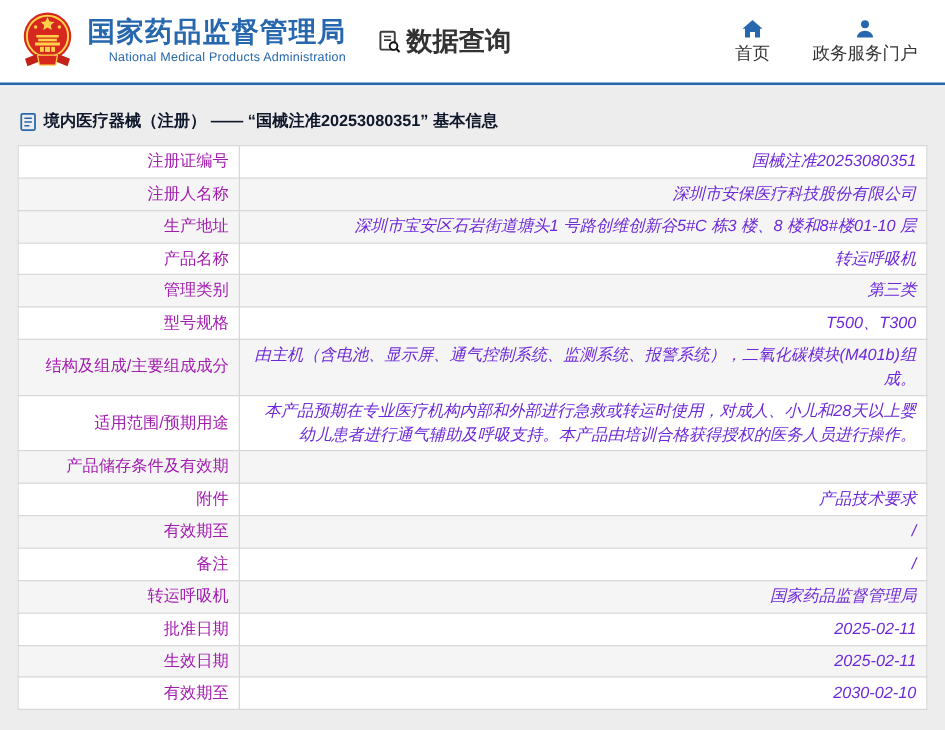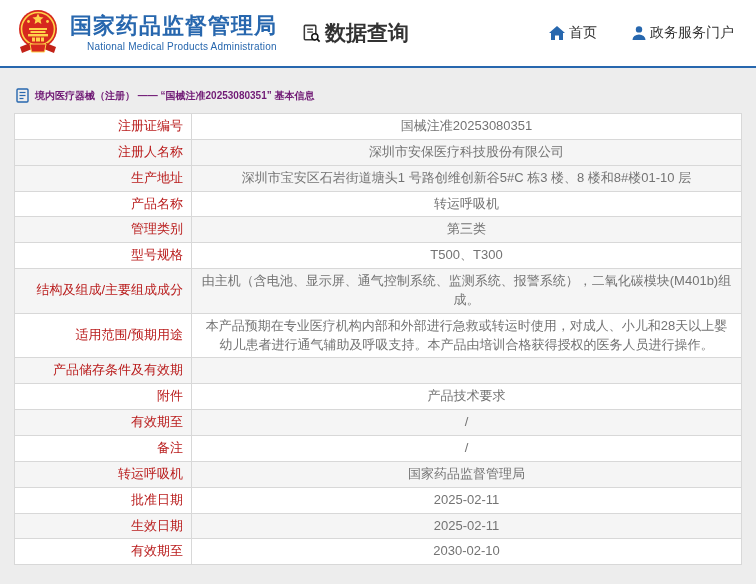--- a/index.html
+++ b/index.html
@@ -45,64 +45,65 @@
     gap: 3px;
     color: #333;
     font-size: 21px;
     font-weight: bold;
     cursor: pointer;
   }
   .header-spacer { flex: 1; }
   .nav-right { display: flex; align-items: center; gap: 34px; margin-right: 6px; }
   .nav-item {
     display: flex;
-    flex-direction: row;
+    flex-direction: column;
     align-items: center;
     gap: 3px;
     cursor: pointer;
     color: #333;
     font-size: 14px;
   }
 
   
   .content { padding: 14px 14px 0 14px; }
   .page-title {
     display: flex;
     align-items: center;
     gap: 6px;
-    color: #701a75;
-    font-size: 10px;
+    color: #0f172a;
+    font-size: 13px;
     font-weight: bold;
     padding: 6px 2px 10px 2px;
   }
 
   table.info-table {
     width: 728px;
     border-collapse: collapse;
     background: #fff;
     table-layout: fixed;
   }
   table.info-table td {
     border: 1px solid #d8d8d8;
     font-size: 13px;
     line-height: 1.45;
     padding: 3px 8px;
     vertical-align: middle;
   }
   td.cell-label {
     width: 177px;
     text-align: right;
-    color: #b91c1c;
+    color: #a21caf;
     padding-right: 11px;
   }
   td.cell-value {
-    color: #737373;
-    text-align: center;
+    color: #6d28d9;
+    text-align: right;
     white-space: pre-line;
     word-break: break-all;
+    font-style: italic;
   }
   tr.alt { background: #f5f5f5; }
 </style>
 </head>
 <body>
 
 <div class="header">
   <svg class="logo" viewBox="0 0 48 52">
     <circle cx="24" cy="22" r="19" fill="#d6281e"></circle>
     <circle cx="24" cy="22" r="16.5" fill="none" stroke="#ffd24a" stroke-width="1.6"></circle>

